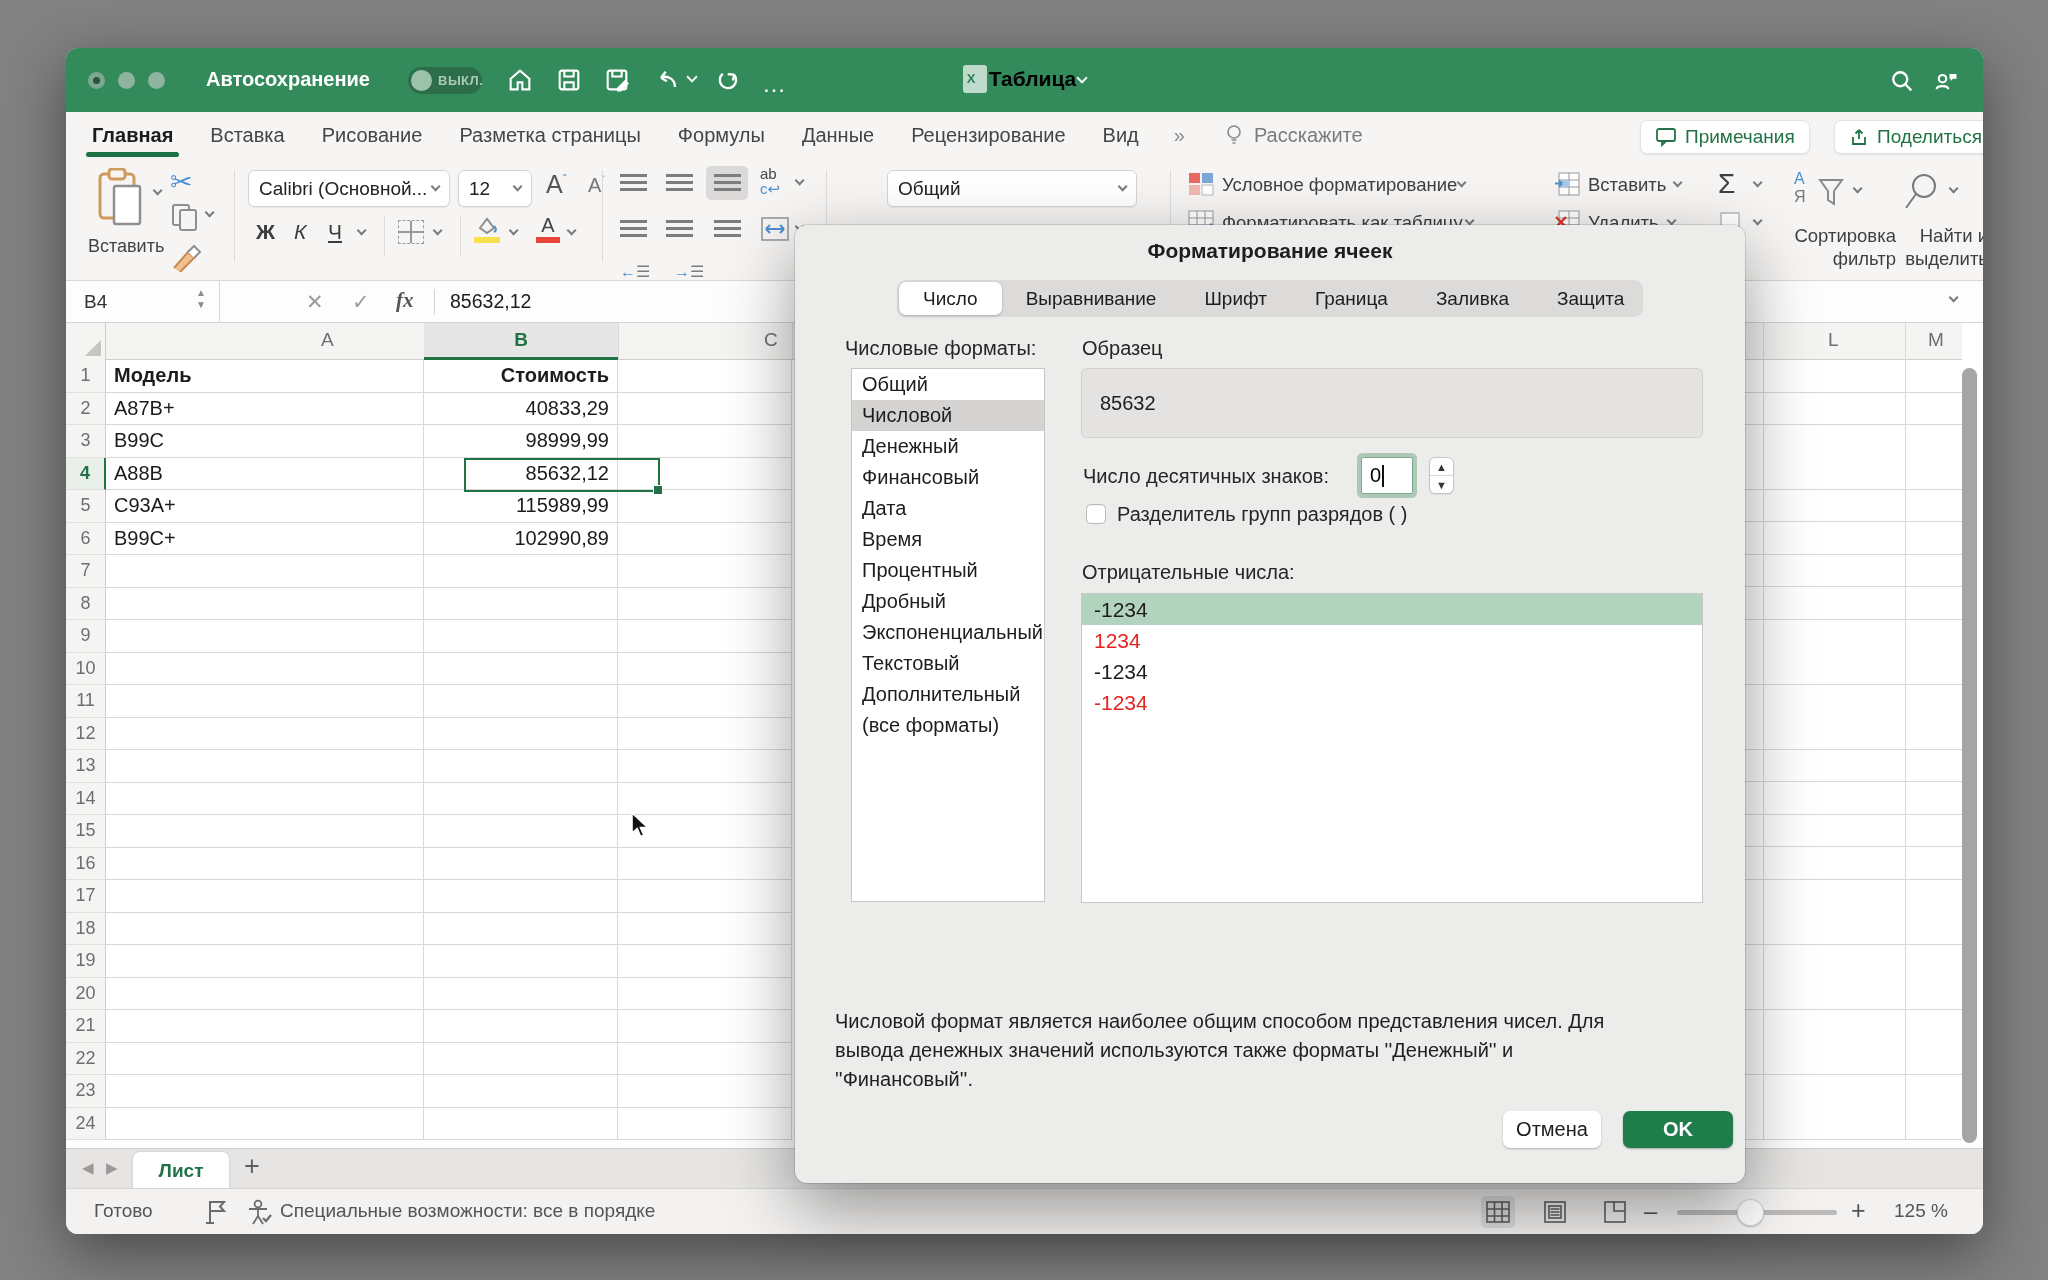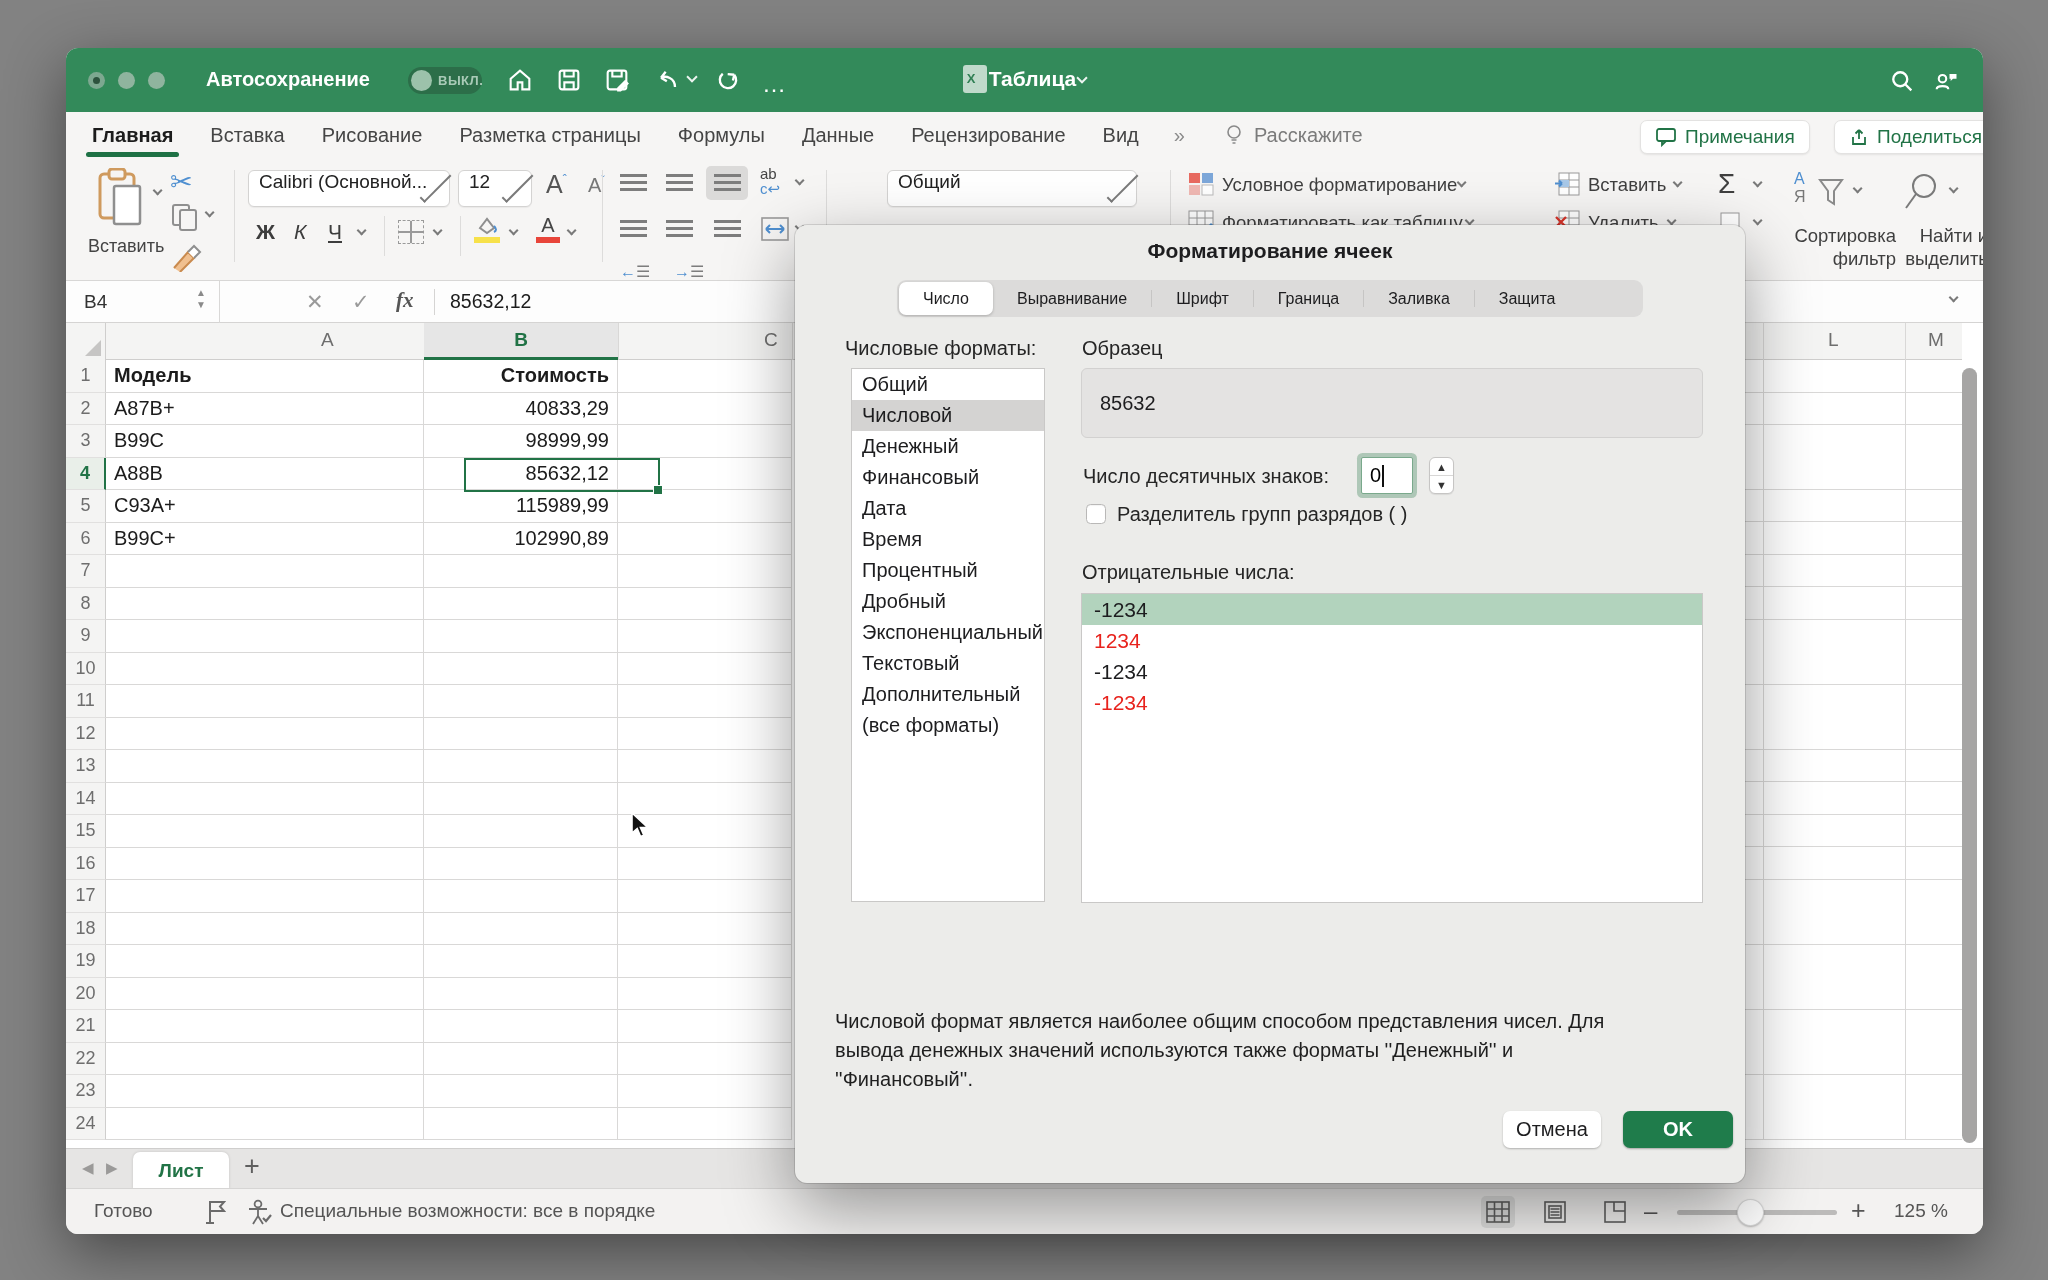--- a/index.html
+++ b/index.html
@@ -15,41 +15,41 @@
   .titlebar { position:absolute; left:0; top:0; width:100%; height:64px; background:#338a5a; }
   .tl { position:absolute; top:24px; width:17px; height:17px; border-radius:50%; background:#8fb49e; }
   .tl.first { background:#7da890; }
   .tl.first::after { content:""; position:absolute; left:5px; top:5px; width:7px; height:7px; border-radius:50%; background:#2c523d; }
   .autosave { position:absolute; left:140px; top:20px; color:#fff; font-size:20px; font-weight:700; }
   .toggle { position:absolute; left:342px; top:19px; width:74px; height:27px; border-radius:14px; background:#2c6e49; }
   .toggle .knob { position:absolute; left:3px; top:3px; width:21px; height:21px; border-radius:50%; background:#9cc2ab; }
   .toggle .tstate { position:absolute; left:30px; top:6px; font-size:13px; font-weight:700; color:#a9cab7; letter-spacing:.5px; }
   .tb-ico { position:absolute; top:18px; width:28px; height:28px; color:#fff; }
   .tb-ico svg { width:100%; height:100%; }
-  .doc-title { position:absolute; left:0; right:0; top:17px; display:flex; justify-content:center; align-items:center; gap:2px; color:#ffffff; }
+  .doc-title { position:absolute; left:0; right:0; top:17px; display:flex; justify-content:center; align-items:center; gap:2px; color:#000000; }
   .doc-title .name { font-size:21px; font-weight:700; }
   .xlicon { width:24px; height:28px; background:#d9e8df; border-radius:3px; position:relative; opacity:.85; }
   .xlicon::after { content:"X"; position:absolute; left:4px; top:6px; font-size:13px; font-weight:700; color:#2f7e53; }
   .chev { border:solid rgba(255,255,255,.9); border-width:0 2px 2px 0; display:inline-block; padding:3px; transform:rotate(45deg); margin-top:-3px; }
 
   
   .ribbon-tabs { position:absolute; left:0; top:64px; width:100%; height:46px; background:#f6f5f4; display:flex; align-items:center; padding-left:24px; gap:33px; }
   .rtab { font-size:20px; color:#454545; position:relative; padding:8px 2px; }
   .rtab.active { color:#1c1c1c; font-weight:700; }
   .rtab.active::after { content:""; position:absolute; left:-4px; right:-4px; bottom:-2px; height:5px; border-radius:3px; background:#1e7145; }
   .tellme { display:flex; align-items:center; gap:10px; color:#7b7b7b; font-size:20px; margin-left:6px; }
   .pill-btn { position:absolute; top:8px; height:34px; background:#fff; border:1px solid #e3e2e1; border-radius:7px;
     box-shadow:0 1px 2px rgba(0,0,0,.08); display:flex; align-items:center; gap:8px; padding:0 14px; color:#217346; font-size:19px; }
 
   
   .ribbon { position:absolute; left:0; top:110px; width:100%; height:123px; background:#f6f5f4; border-bottom:1px solid #d8d7d6; }
   .ribbon .sep { position:absolute; top:12px; width:1px; height:92px; background:#dddcdb; }
   .small-lbl { position:absolute; font-size:18px; color:#444; }
   .combo { position:absolute; background:#fff; border:1px solid #d4d3d2; border-radius:6px; box-shadow:0 1px 1px rgba(0,0,0,.05);
-    display:flex; font-size:19px; color:#222; padding:0 10px; justify-content:space-between; }
+    display:flex; align-items:center; font-size:19px; color:#222; padding:0 10px; justify-content:space-between; }
   .gchev { border:solid #7a7a7a; border-width:0 2px 2px 0; display:inline-block; padding:2.6px; transform:rotate(45deg); margin-top:-3px; }
   .fmt-letter { font-size:21px; color:#3d3d3d; }
   .bars { width:27px; height:17px; background:repeating-linear-gradient(#7d7d7d 0 2.6px, transparent 2.6px 7px); }
   .ribbon-item-lbl { font-size:18.5px; color:#3f3f3f; }
   .two-line { position:absolute; text-align:right; font-size:18.5px; color:#3f3f3f; line-height:1.25; }
 
   
   .fbar { position:absolute; left:0; top:233px; width:100%; height:42px; background:#fdfdfd; border-bottom:1px solid #d5d4d3; }
   .namebox { position:absolute; left:8px; top:0; width:146px; height:42px; border-right:1px solid #d9d8d7; display:flex; align-items:center; padding:0 10px; font-size:19px; color:#333; }
   .nb-stepper { position:absolute; left:122px; top:7px; display:flex; flex-direction:column; gap:2px; color:#8a8a8a; font-size:10px; line-height:1; }
@@ -89,21 +89,21 @@
   .zoomtrack { position:absolute; left:1611px; top:21px; width:160px; height:5px; border-radius:3px; background:#bcbbba; }
   .zoomthumb { position:absolute; left:60px; top:-11px; width:27px; height:27px; border-radius:50%; background:#fdfdfd; border:1px solid rgba(0,0,0,.15); box-shadow:0 1px 2px rgba(0,0,0,.25); }
   .viewico { position:absolute; top:7px; width:34px; height:32px; display:flex; align-items:center; justify-content:center; border-radius:5px; }
   .viewico.active { background:#dededd; }
 
   
   .dialog { position:absolute; left:795px; top:225px; width:950px; height:958px; background:#ececea; border-radius:12px;
     box-shadow:0 25px 70px rgba(0,0,0,.4), 0 0 0 1px rgba(0,0,0,.12); z-index:10; }
   .dlg-title { position:absolute; left:0; right:0; top:14px; text-align:center; font-size:21px; font-weight:700; color:#1d1d1f; }
   .seg { position:absolute; left:102px; top:55px; width:746px; height:37px; background:#dcdbda; border-radius:9px; display:flex; align-items:center; padding:2px; }
-  .segitem { position:relative; flex:0 0 auto; padding:0 24px; height:33px; display:flex; align-items:center; font-size:16px; color:#1d1d1f; }
+  .segitem { position:relative; flex:0 0 auto; padding:0 24px; height:33px; display:flex; align-items:center; font-size:19px; color:#1d1d1f; }
   .segitem.active { background:#fff; border-radius:7px; box-shadow:0 1px 3px rgba(0,0,0,.22); }
   .segdiv { width:1px; height:17px; background:#c6c5c4; }
   .dlg-lbl { position:absolute; font-size:20px; color:#262626; }
   .catbox { position:absolute; left:56px; top:143px; width:194px; height:534px; background:#fff; border:1px solid #c9c8c7; overflow:hidden; }
   .catitem { height:31px; display:flex; align-items:center; padding-left:10px; font-size:20px; color:#1d1d1f; white-space:nowrap; overflow:hidden; }
   .catitem.sel { background:#d4d3d2; }
   .samplebox { position:absolute; left:286px; top:143px; width:622px; height:70px; background:#e4e3e2; border:1px solid #d2d1d0; border-radius:6px;
     display:flex; align-items:center; padding-left:18px; font-size:20px; color:#1d1d1f; }
   .decinput { position:absolute; left:566px; top:232px; width:52px; height:37px; background:#fff; border:1px solid #7aa98c; border-radius:2px;
     box-shadow:0 0 0 4px rgba(124,170,140,.55); font-size:20px; padding-left:8px; display:flex; align-items:center; }

